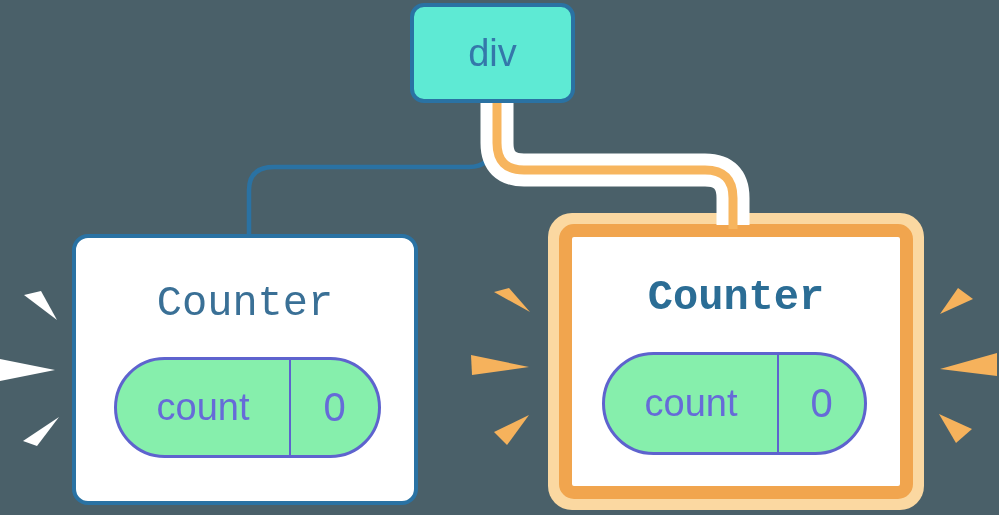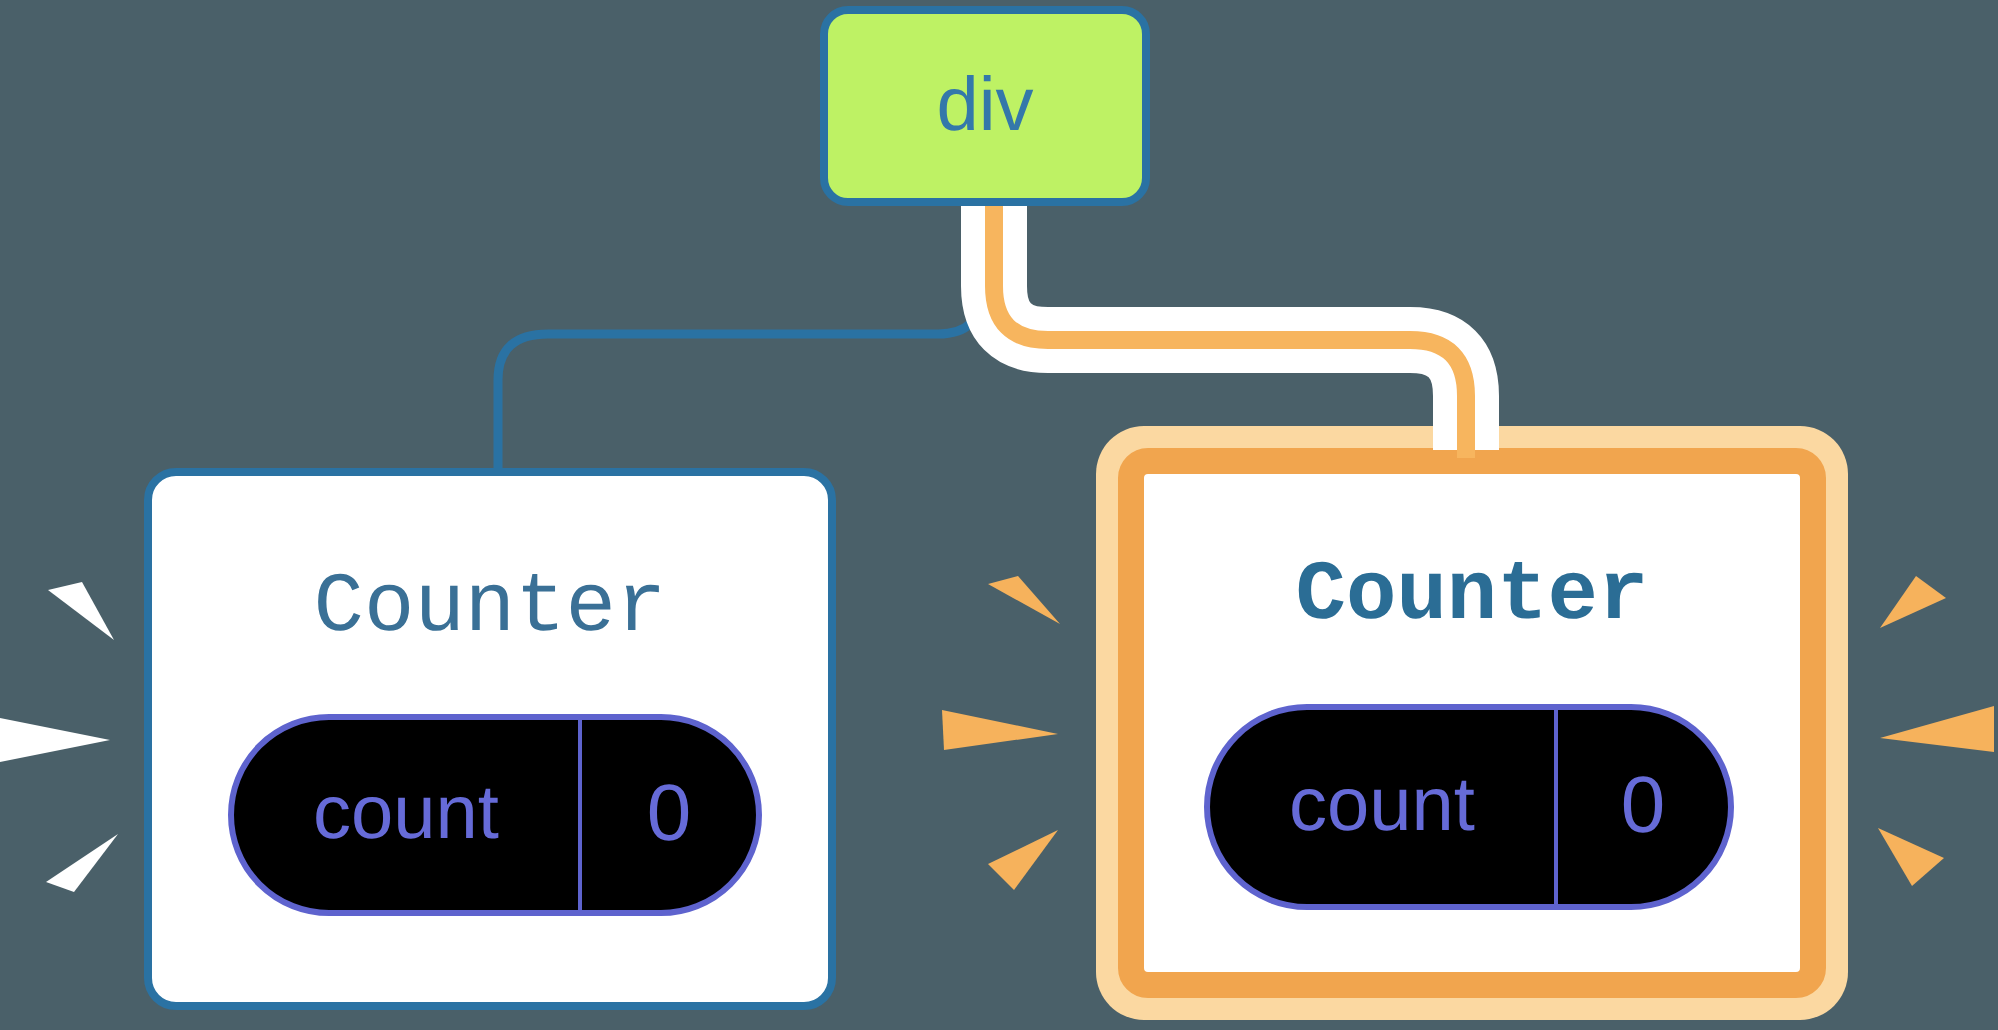--- a/index.html
+++ b/index.html
@@ -6,21 +6,21 @@
   .canvas{
     position:relative;width:999px;height:515px;overflow:hidden;
     background:#4a6069;font-family:"Liberation Sans",sans-serif;
   }
   svg.layer{position:absolute;left:0;top:0;}
   .layer-base{z-index:1;}
   .layer-overlay{z-index:3;pointer-events:none;}
   
   .node-div{
     position:absolute;left:410px;top:3px;width:165px;height:100px;
-    box-sizing:border-box;background:#bef264;border:4px solid #2a72a3;
+    box-sizing:border-box;background:#5eead4;border:4px solid #2a72a3;
     border-radius:14px;display:flex;align-items:center;justify-content:center;
     z-index:4;color:#3478aa;font-size:38px;line-height:1;
   }
   
   .card{position:absolute;box-sizing:border-box;}
   .card-left{
     left:72px;top:234px;width:346px;height:271px;z-index:4;
     background:#ffffff;border:4px solid #2a72a3;border-radius:16px;
   }
   .card-right{
@@ -33,21 +33,21 @@
     border:13px solid #f1a54e;border-radius:15px;
   }
   .card-title{
     position:absolute;left:0;width:100%;text-align:center;
     font-size:42px;line-height:1.1;font-family:Liberation Mono, monospace;
   }
   .card-left .card-title{top:43px;color:#3a7096;}
   .card-right .card-title{top:62px;color:#2b6d95;font-weight:bold;z-index:1;}
   
   .pill{
-    position:absolute;box-sizing:border-box;background:#000000;
+    position:absolute;box-sizing:border-box;background:#86efac;
     border:3px solid #5e63ce;border-radius:52px;display:flex;overflow:hidden;
   }
   .card-left .pill{left:38px;top:119px;width:267px;height:101px;}
   .card-right .pill{left:54px;top:139px;width:265px;height:103px;z-index:1;}
   .pill-key{
     width:172px;display:flex;align-items:center;justify-content:center;
     color:#666bd8;font-size:38px;
   }
   .pill-sep{width:2px;background:#5e63ce;}
   .pill-val{

